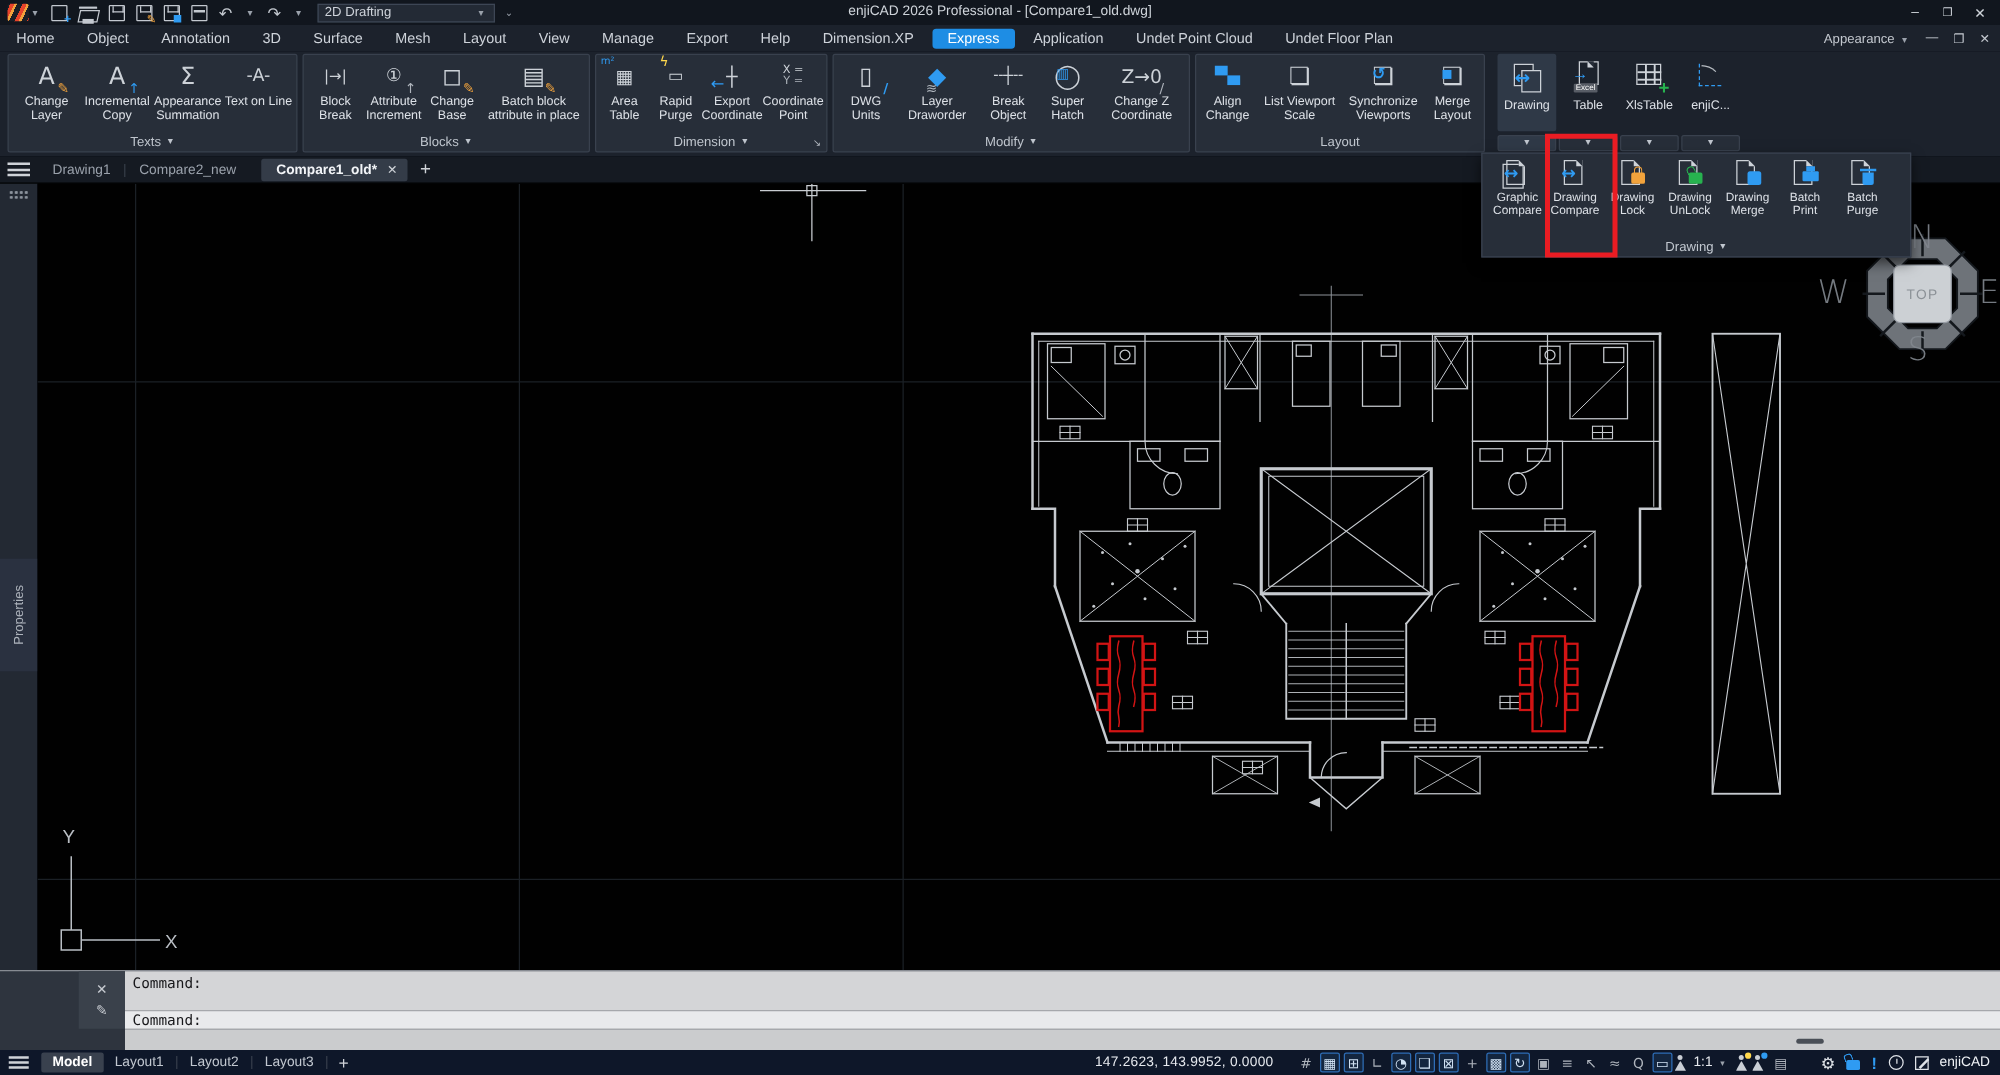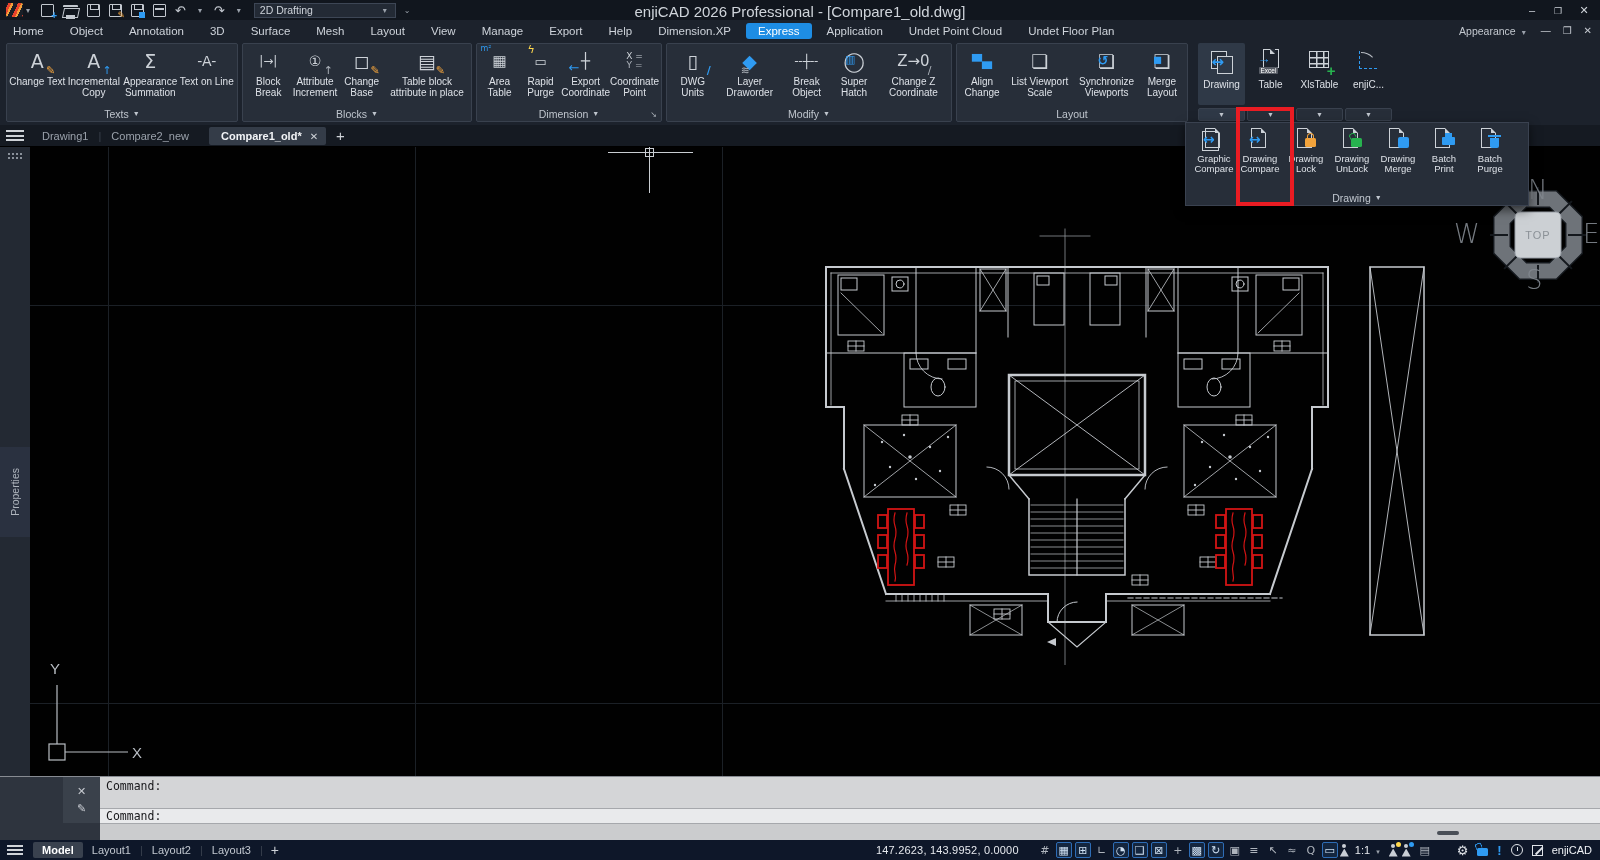--- a/index.html
+++ b/index.html
@@ -20,21 +20,21 @@
     box-shadow:0 7px 0 -3px #c3c8cf, inset 0 0 0 20px transparent; }
   .qi-open::before{content:""; position:absolute; left:0; top:1px; width:14px; height:8px; border:1px solid #c3c8cf; transform:skewX(-12deg);}
   .qi-save::before{ content:""; position:absolute; left:2px; top:0; width:7px; height:4px; border:1px solid #c3c8cf; border-top:none;}
   .qi-saveas::after{ content:"✎"; position:absolute; right:-4px; bottom:-4px; color:#f2a33c; font-size:9px;}
   .qi-saveall::after{ content:""; position:absolute; right:-2px; bottom:-2px; width:6px; height:6px; background:#2f9bf2;}
   .qi-print::before{ content:""; position:absolute; left:1px; top:3px; width:9px; height:2px; background:#c3c8cf;}
   .undo-glyph,.redo-glyph{ font-size:13px; color:#c3c8cf; }
   .ws-combo { margin-left:10px; width:142px; height:15px; background:#232a35; border:1px solid #3d4document655;
     border:1px solid #3d4655; display:flex; align-items:center; justify-content:space-between;
     padding:0 5px; color:#ced3da; font-size:10.5px; }
-  .title-text { position:absolute; left:0; right:0; text-align:center; top:3px; font-size:15px; color:#cfd4da; pointer-events:none; }
+  .title-text { position:absolute; left:0; right:0; text-align:center; top:3px; font-size:11px; color:#cfd4da; pointer-events:none; }
   .win-controls { margin-left:auto; display:flex; gap:14px; margin-right:10px; align-items:center; z-index:2; }
   .wc { color:#cfd4da; font-size:11px; width:12px; text-align:center; }
   .wc-min::after{content:"–";} .wc-rest::after{content:"❐"; font-size:9px;} .wc-close::after{content:"✕";}
 
   
   .menubar { position:absolute; left:0; top:20px; width:1600px; height:21px; background:#1c222c;
     display:flex; align-items:center; color:#ced3da; font-size:11.5px; }
   .menu-item { padding:2px 13px; cursor:default; white-space:nowrap; }
   .menu-item.active { background:#1e8de4; color:#fff; border-radius:3px; padding:2px 12px; margin:0 2px; }
   .menu-right { margin-left:auto; display:flex; align-items:center; gap:12px; margin-right:8px; color:#c3c8cf; font-size:10.5px;}
@@ -270,21 +270,21 @@
 
   <div class="ribbon">
 
     <div class="rgroup g-texts">
       <div class="rbtns">
         <div class="rbtn">
           <span class="ric">
               <b class="m">A</b>
               <i class="a acc-o">✎</i>
             </span>
-          <span class="rlbl">Change Text</span>
+          <span class="rlbl">Change Layer</span>
         </div>
         <div class="rbtn">
           <span class="ric">
               <b class="m">A</b>
               <i class="a acc-b">↑</i>
             </span>
           <span class="rlbl">Incremental Copy</span>
         </div>
         <div class="rbtn">
           <span class="ric">
@@ -325,21 +325,21 @@
               <b class="m">◻</b>
               <i class="a acc-o">✎</i>
             </span>
           <span class="rlbl">Change Base</span>
         </div>
         <div class="rbtn" style="flex:1.8">
           <span class="ric">
               <b class="m">▤</b>
               <i class="a acc-o">✎</i>
             </span>
-          <span class="rlbl" style="max-width:96px">Table block attribute in place</span>
+          <span class="rlbl" style="max-width:96px">Batch block attribute in place</span>
         </div>
       </div>
       <div class="rgl">
           <span>Blocks</span>
           <span class="gcaret">▼</span>
         </div>
     </div>
 
     <div class="rgroup g-dim">
       <div class="rbtns">

